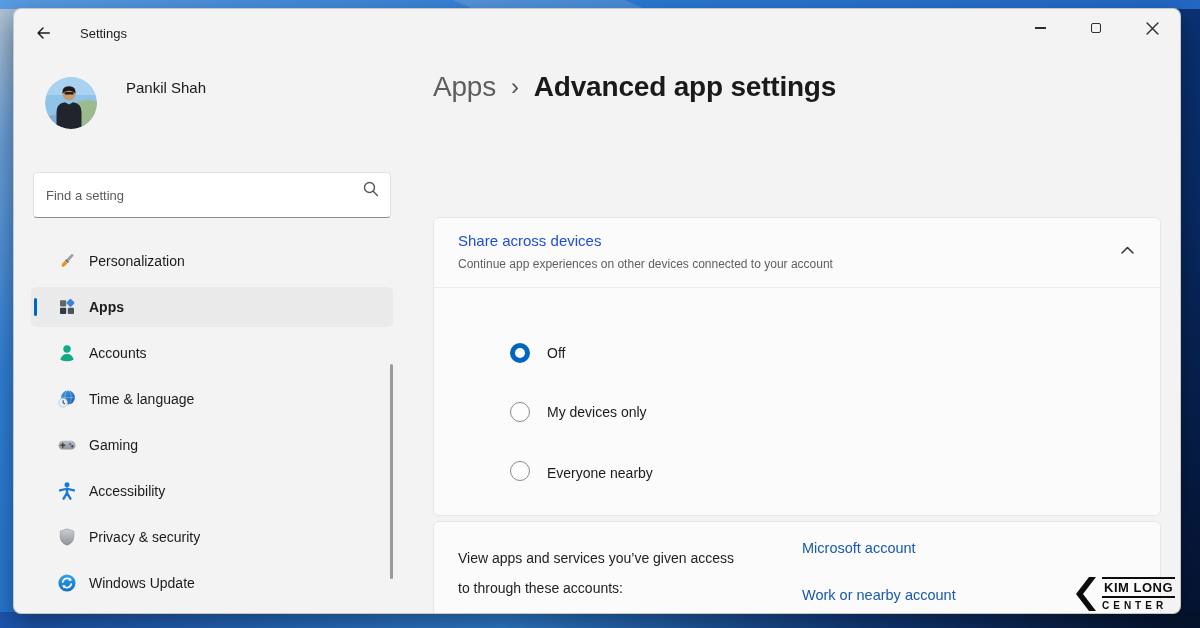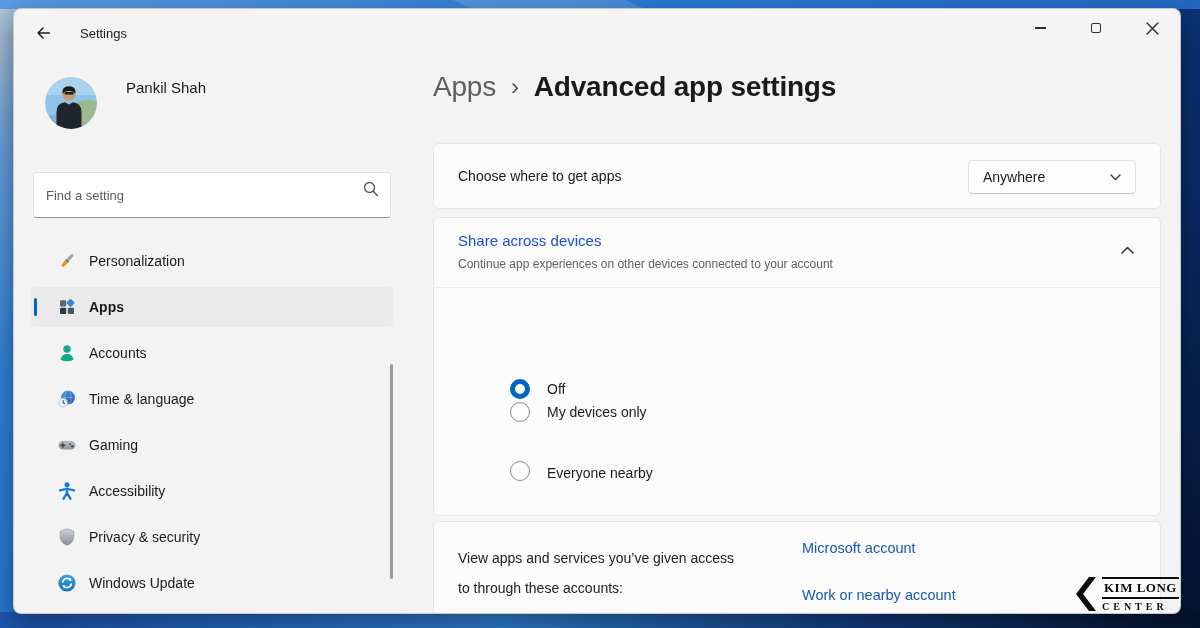--- a/index.html
+++ b/index.html
@@ -72,21 +72,21 @@
   .radio-circle { width:20px; height:20px; border-radius:50%; background:#fdfdfd; border:1.5px solid #8b8b8b; }
   .radio-row.selected .radio-circle { border:5.5px solid var(--accent); background:#fff; }
   .radio-label { font-size:14px; color:#1b1b1b; }
 
   .card3 { top:512px; height:104px; border-radius:6px 6px 0 0; }
   .acct-label { position:absolute; left:24px; top:21px; font-size:14px; color:#222; line-height:30px; }
   .acct-link { position:absolute; left:368px; font-size:14.5px; color:#1858ad; cursor:pointer; }
 
   
   .watermark { position:absolute; left:1074px; top:576px; display:flex; align-items:center; gap:4px; z-index:5; }
-  .wm-text { color:#0d0d0d;font-family:Liberation Serif, serif; }
+  .wm-text { color:#0d0d0d; }
   .wm-top { font-size:13px; font-weight:bold; letter-spacing:0.5px; border-top:2px solid #0d0d0d; border-bottom:2.5px solid #0d0d0d; padding:1px 2px 1px 2px; }
   .wm-bottom { font-size:10px; font-weight:bold; letter-spacing:4px; margin-top:2px; text-align:left; }
 </style>
 </head>
 <body>
 
 <div class="desktop" style="--accent:#0067c0;">
   <div class="streak" style="left:420px;top:-30px;width:260px;height:70px;"></div>
   <div class="streak" style="left:930px;top:595px;width:160px;height:60px;background:rgba(120,190,255,.25);"></div>
 
@@ -247,40 +247,31 @@
     </div>
 
     <div class="side-scrollbar"></div>
 
     <div class="breadcrumb">
       <span class="bc-parent">Apps</span>
       <span class="bc-sep">›</span>
       <span class="bc-current">Advanced app settings</span>
     </div>
 
-    <div class="card card1">
-      <span class="card-label">Choose where to get apps</span>
-      <div class="dropdown">
-        <span class="dropdown-value">Anywhere</span>
-        <svg width="11" height="7" viewBox="0 0 11 7">
-          <path d="M1 1 L5.5 5.5 L10 1" stroke="#3a3a3a" stroke-width="1.4" fill="none" stroke-linecap="round" stroke-linejoin="round"></path>
-        </svg>
-      </div>
-    </div>
 
     <div class="card card2">
       <div class="card2-header">
         <span class="exp-title">Share across devices</span>
         <span class="exp-sub">Continue app experiences on other devices connected to your account</span>
         <svg class="exp-chevron" width="13" height="8" viewBox="0 0 13 8">
           <path d="M1 7 L6.5 1.5 L12 7" stroke="#333" stroke-width="1.5" fill="none" stroke-linecap="round" stroke-linejoin="round"></path>
         </svg>
       </div>
 
-      <div class="radio-row selected" style="top:125px;margin-top:36px;">
+      <div class="radio-row selected" style="top:125px;">
         <span class="radio-circle"></span>
         <span class="radio-label">Off</span>
       </div>
       <div class="radio-row" style="top:184px;">
         <span class="radio-circle"></span>
         <span class="radio-label">My devices only</span>
       </div>
       <div class="radio-row" style="top:243px;align-items:flex-end;">
         <span class="radio-circle"></span>
         <span class="radio-label">Everyone nearby</span>

